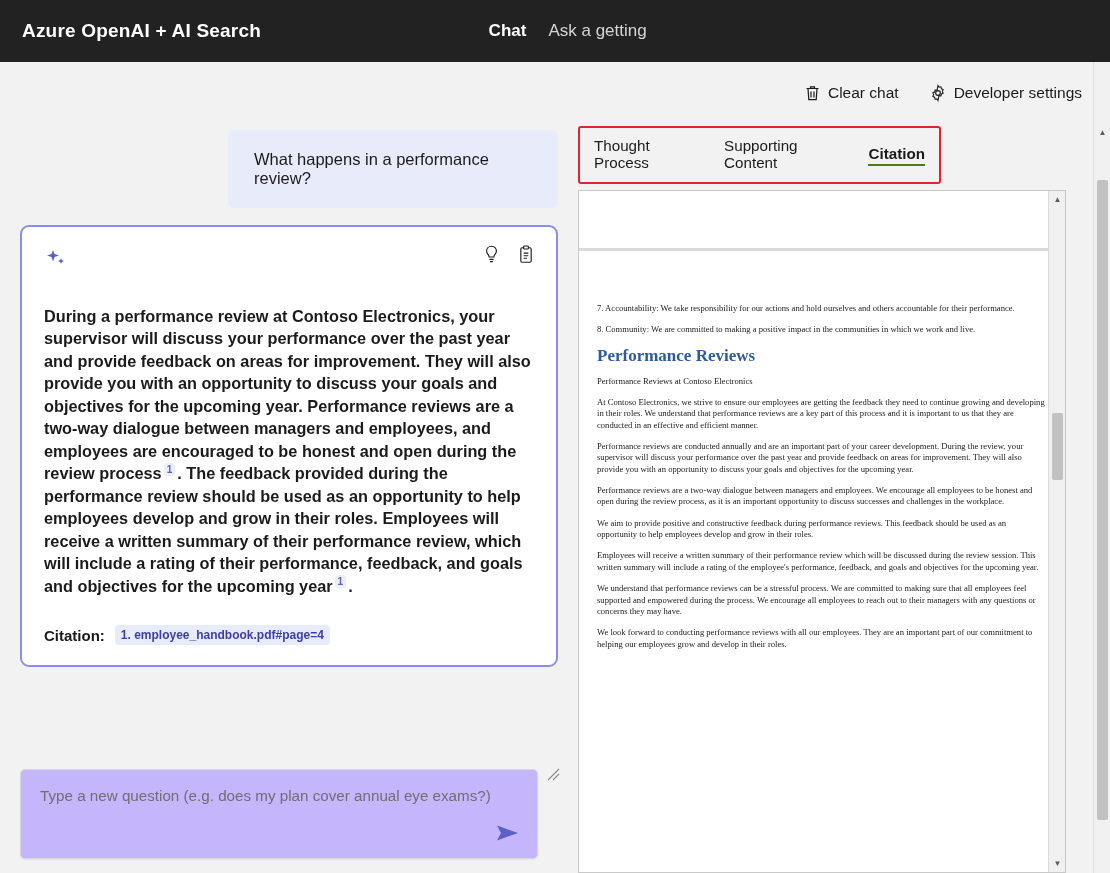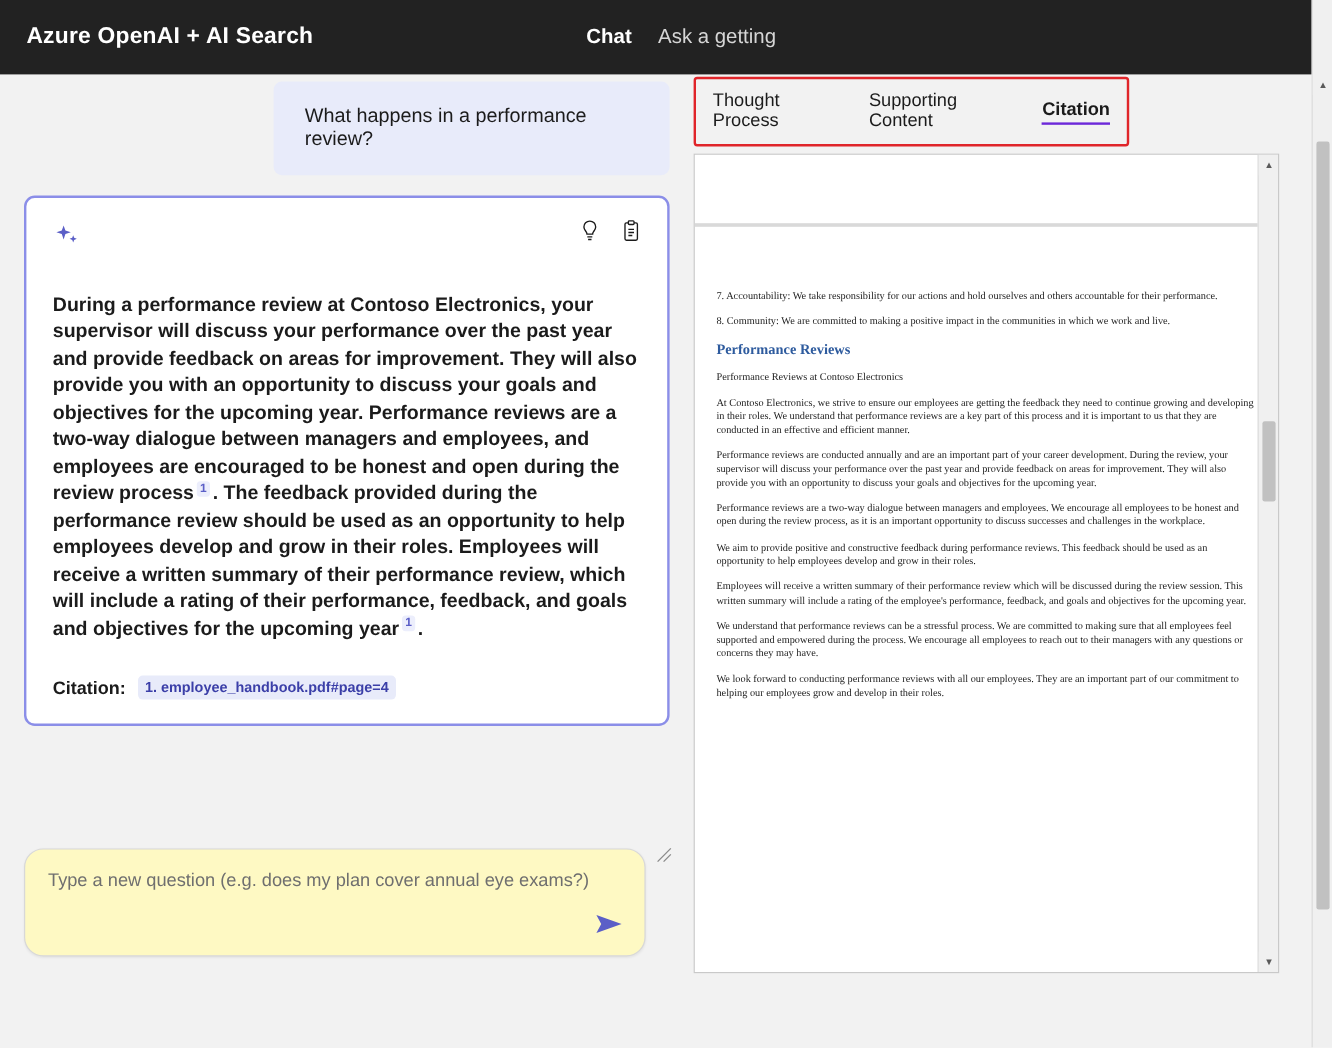--- a/index.html
+++ b/index.html
@@ -162,23 +162,23 @@
     cursor: nwse-resize;
   }
 
   
   .qbox {
     position: absolute;
     left: 20px;
     bottom: 14px;
     width: 518px;
     height: 90px;
-    background: #fef9c3;
+    background: #c4b5fd;
     border: 1px solid #d8d8d8;
-    border-radius: 16px;
+    border-radius: 5px;
     box-shadow: 0 1px 2px rgba(0,0,0,.06);
   }
   .qbox input {
     border: none;
     outline: none;
     width: 456px;
     margin: 16px 0 0 17px;
     font-size: 15.2px;
     color: #1b1b1b;
     font-family: inherit;
@@ -206,21 +206,21 @@
     margin-top: 2px;
   }
   .tab {
     font-size: 15.2px;
     color: #1b1b1b;
     cursor: pointer;
     padding-bottom: 2px;
   }
   .tab.active {
     font-weight: bold;
-    border-bottom: 2px solid #6d28d9;
+    border-bottom: 2px solid #4d7c0f;
   }
   .doc-frame {
     position: relative;
     margin-top: 6px;
     width: 488px;
     height: 683px;
     background: #ffffff;
     border: 1px solid #c9c9c9;
     overflow: hidden;
   }
@@ -235,21 +235,21 @@
     color: #1b1b1b;
   }
   .doc-page p {
     font-size: 8.6px;
     line-height: 1.32;
     margin: 0 0 10px 0;
     text-align: left;
   }
   .doc-h {
     color: #2e5b9e;
-    font-size: 12px;
+    font-size: 17px;
     font-weight: bold;
     margin: 6px 0 10px 0;
   }
   
   .sb-track {
     position: absolute;
     background: #f0f0f0;
     width: 17px;
     border-left: 1px solid #dcdcdc;
   }
@@ -283,20 +283,39 @@
 <div class="app">
 
   <div class="header">
     <div class="brand">Azure OpenAI + AI Search</div>
     <div class="nav">
       <a href="#" class="active">Chat</a>
       <a href="#" class="dim">Ask a getting</a>
     </div>
   </div>
 
+  <div class="toolbar">
+    <button class="toolbtn">
+      <span>
+        <svg width="17" height="18" viewBox="0 0 17 18" fill="none" stroke="#1b1b1b" stroke-width="1.2">
+          <path d="M2.5 4.5h12M6.5 4.5V2.8h4v1.7M4 4.5l.8 11.2h7.4L13 4.5M7 7.5v6M10 7.5v6"></path>
+        </svg>
+      </span>
+      <span>Clear chat</span>
+    </button>
+    <button class="toolbtn">
+      <span>
+        <svg width="18" height="18" viewBox="0 0 20 20" fill="none" stroke="#1b1b1b" stroke-width="1.2">
+          <circle cx="10" cy="10" r="2.6"></circle>
+          <path d="M10 1.6l1.1 1.9 2.2-.4.5 2.2 2 .9-1 2 1 2-2 .9-.5 2.2-2.2-.4L10 18.4l-1.1-1.9-2.2.4-.5-2.2-2-.9 1-2-1-2 2-.9.5-2.2 2.2.4z"></path>
+        </svg>
+      </span>
+      <span>Developer settings</span>
+    </button>
+  </div>
 
   <div class="body">
 
     <div class="left-col">
 
       <div class="user-row">
         <div class="user-bubble">What happens in a performance review?</div>
       </div>
 
       <div class="answer">

